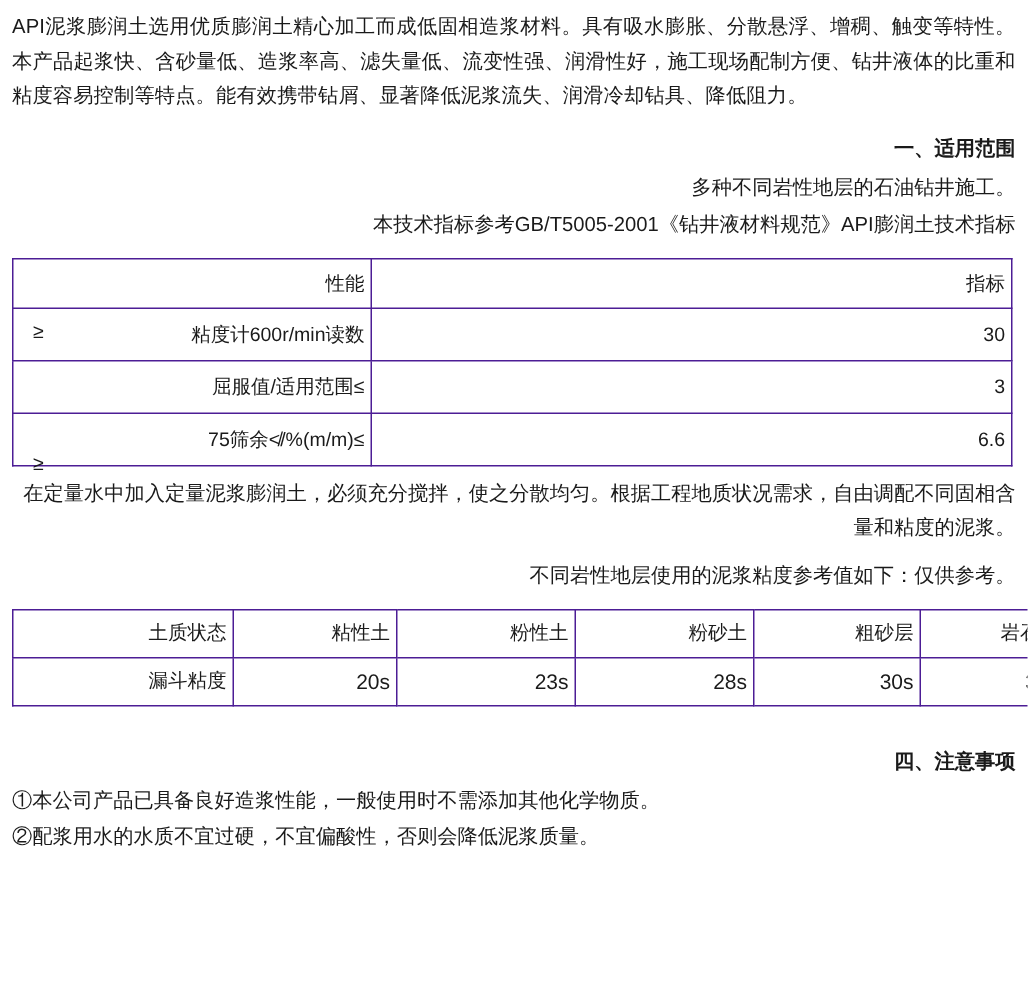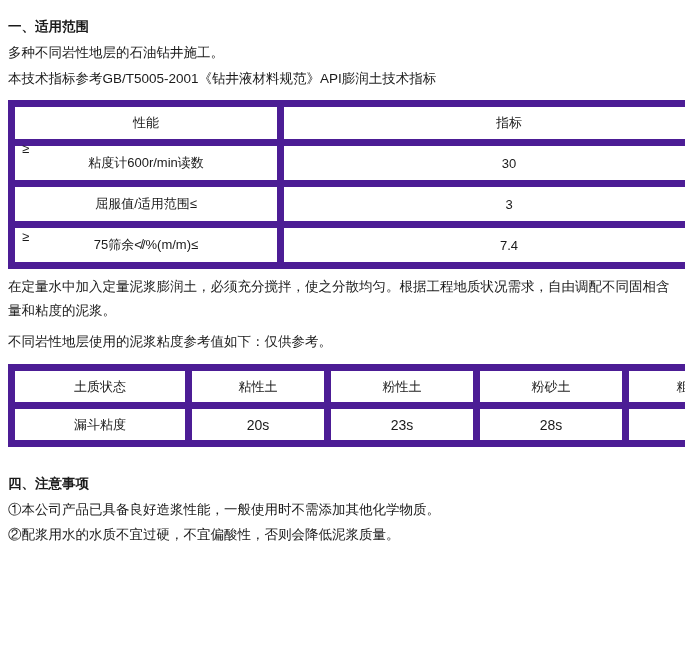--- a/index.html
+++ b/index.html
@@ -17,20 +17,21 @@
   }
   .page {
     width: 685px;
     height: 662px;
     box-sizing: border-box;
     padding: 6px 8px 0 8px;
     position: relative;
   }
   p {
     margin: 0;
+    text-align: right;
   }
   .intro {
     font-size: 13.5px;
     line-height: 1.72;
     text-align: justify;
     letter-spacing: 0.1px;
     margin-bottom: 12px;
   }
   .heading {
     font-weight: bold;
@@ -47,25 +48,25 @@
   .spacer-sm { height: 6px; }
   .spacer-md { height: 10px; }
 
   table.grid {
     border-collapse: collapse;
     table-layout: fixed;
     margin: 10px 0 6px 0;
     font-size: 13px;
   }
   table.grid td, table.grid th {
-    border: 7px solid #4c1d95;
-    text-align: center;
+    border: 1px solid #4c1d95;
+    text-align: right;
     vertical-align: middle;
     font-weight: normal;
-    padding: 3px 16px;
+    padding: 3px 4px;
   }
 
   
   .spec-table {
     width: 648px;
     margin-left: 20px;
   }
   .spec-table td {
     height: 28px;
   }
@@ -100,20 +101,21 @@
     font-size: 13.5px;
     line-height: 1.82;
   }
   .notes-list div { margin: 0; }
 </style>
 </head>
 <body>
 
 <div class="page">
 
+  <p class="intro">API泥浆膨润土选用优质膨润土精心加工而成低固相造浆材料。具有吸水膨胀、分散悬浮、增稠、触变等特性。本产品起浆快、含砂量低、造浆率高、滤失量低、流变性强、润滑性好，施工现场配制方便、钻井液体的比重和粘度容易控制等特点。能有效携带钻屑、显著降低泥浆流失、润滑冷却钻具、降低阻力。</p>
 
   <p class="heading">一、适用范围</p>
   <p class="para">多种不同岩性地层的石油钻井施工。</p>
 
   <p class="para">本技术指标参考GB/T5005-2001《钻井液材料规范》API膨润土技术指标</p>
 
   <div style="position:relative;">
     <table class="grid spec-table">
       <tbody>
           <tr class="head">
@@ -123,21 +125,21 @@
       <tr>
         <td>粘度计600r/min读数</td>
         <td>30</td>
       </tr>
       <tr>
         <td>屈服值/适用范围≤</td>
         <td>3</td>
       </tr>
       <tr>
         <td>75筛余≮/%(m/m)≤</td>
-        <td>7.4</td>
+        <td>6.6</td>
       </tr>
     </tbody>
       </table>
     <span class="ge-marker" style="top:42px;">≥</span>
     <span class="ge-marker" style="top:130px;">≥</span>
   </div>
 
   <p class="para">在定量水中加入定量泥浆膨润土，必须充分搅拌，使之分散均匀。根据工程地质状况需求，自由调配不同固相含量和粘度的泥浆。</p>
   <div class="spacer-sm"></div>
   <p class="para">不同岩性地层使用的泥浆粘度参考值如下：仅供参考。</p>

